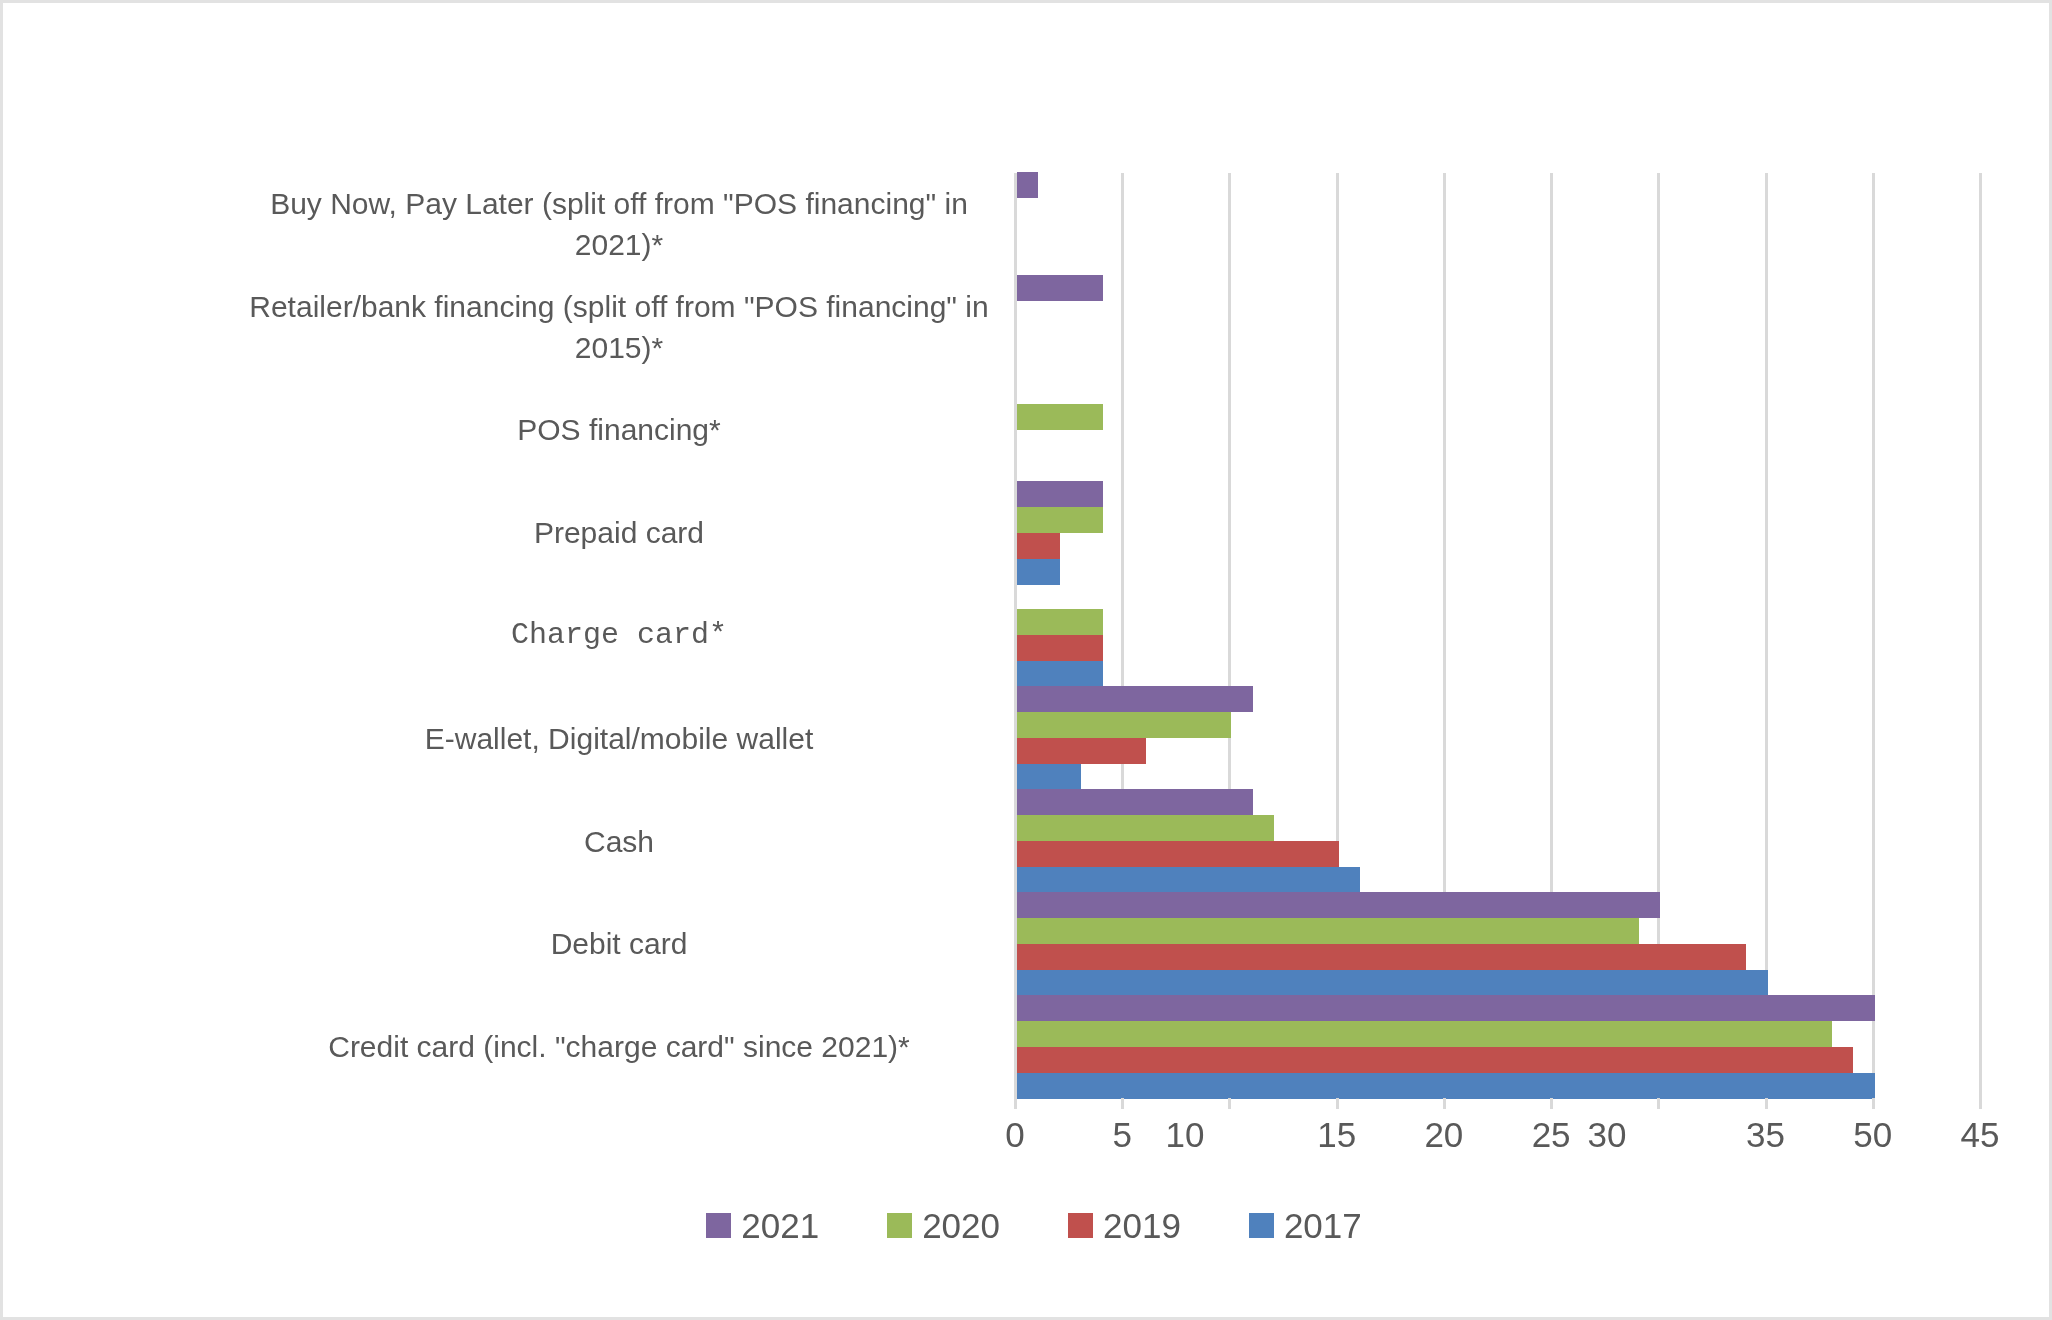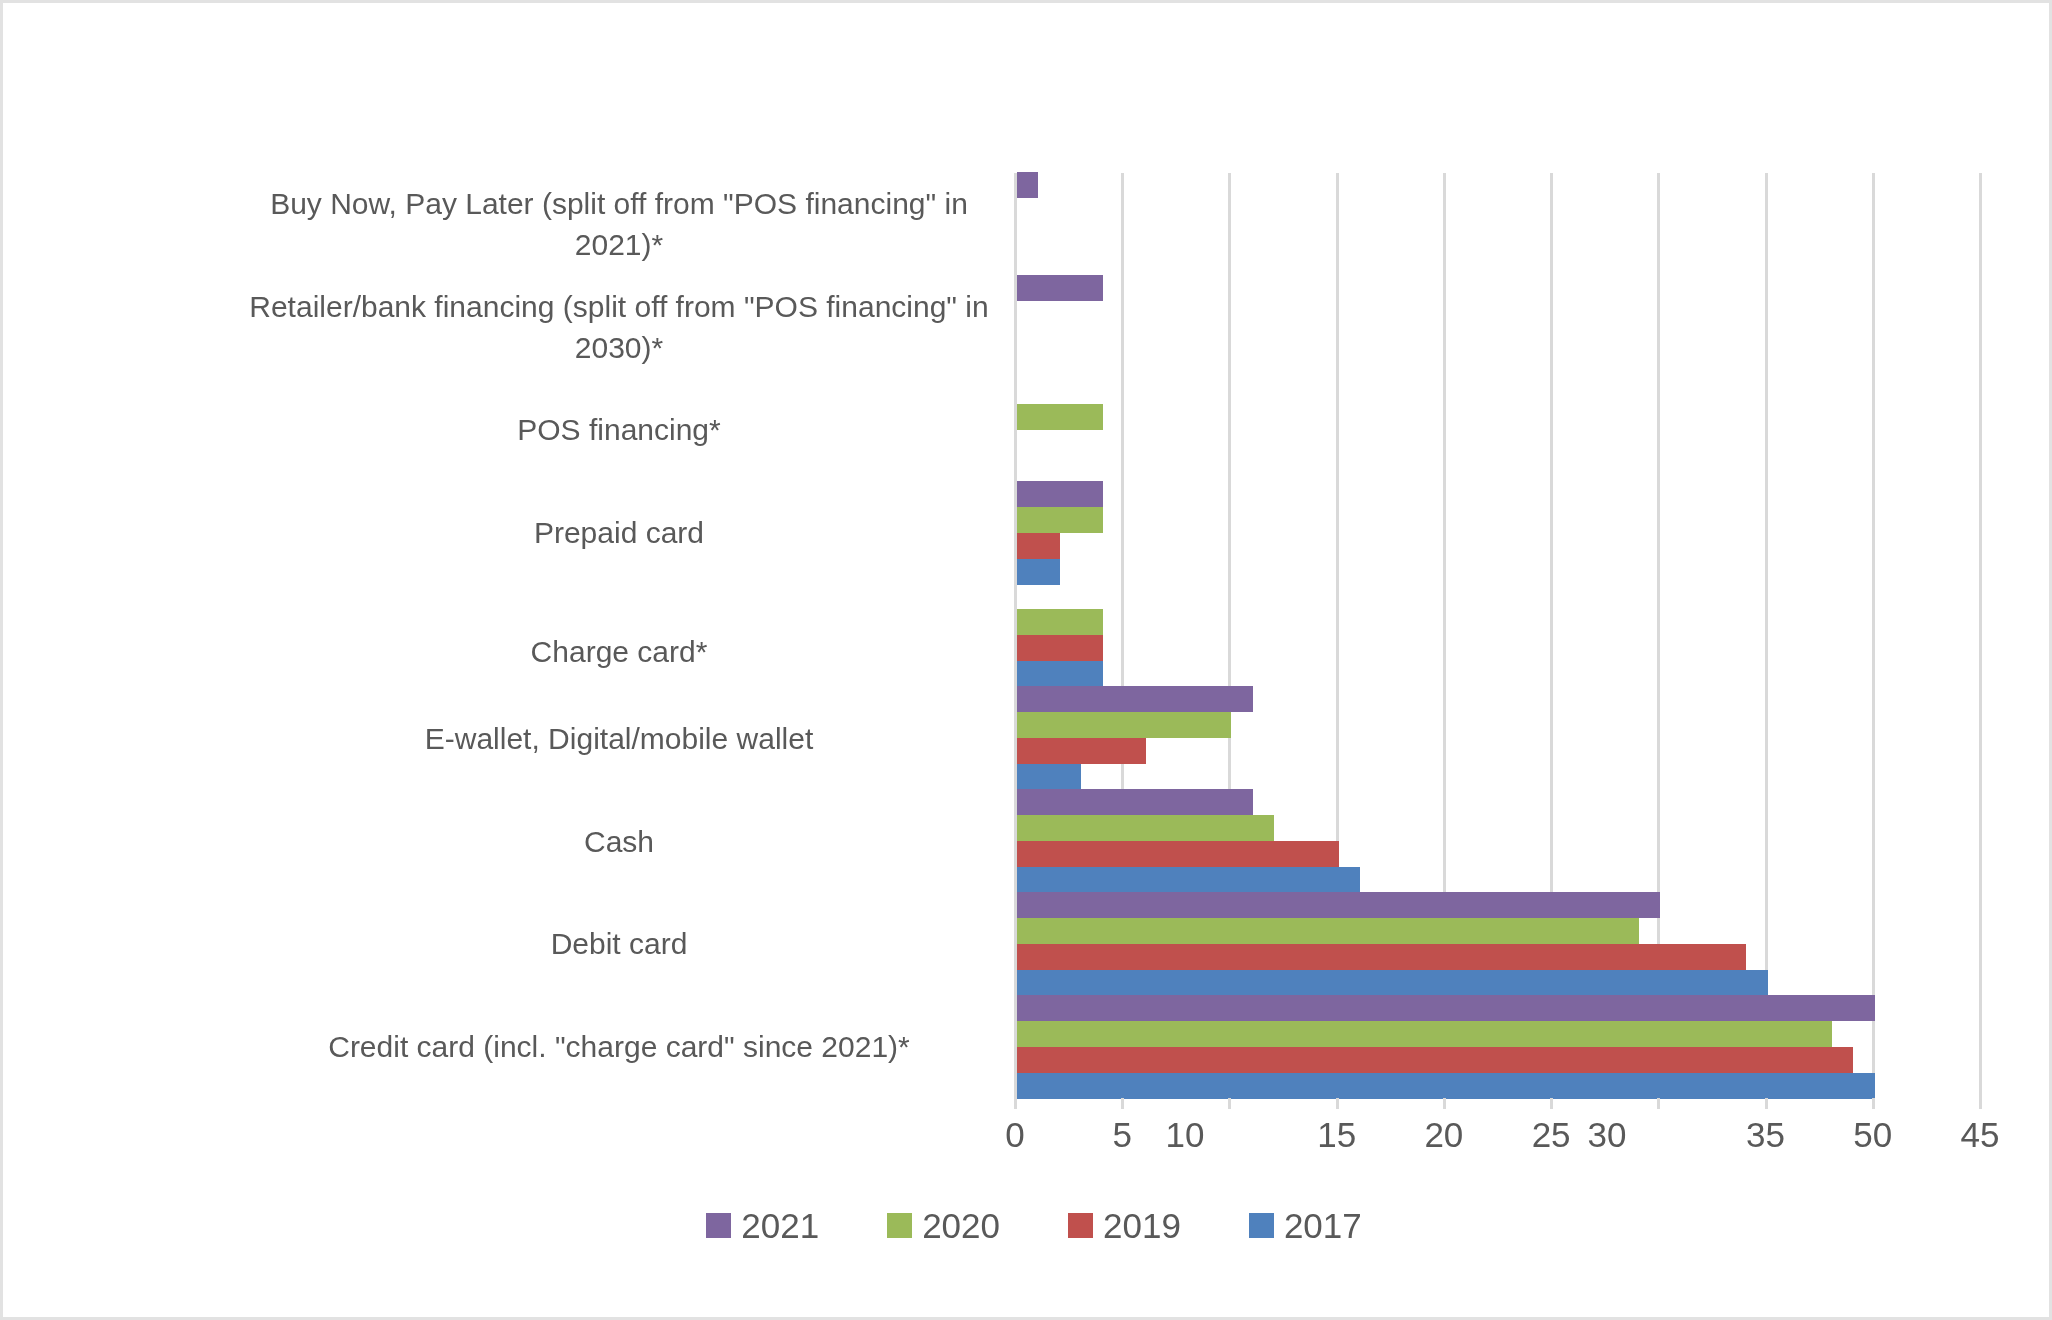--- a/index.html
+++ b/index.html
@@ -119,24 +119,24 @@
   }
 </style>
 </head>
 <body>
 
 <div id="chart-frame">
 
 
   <div id="category-labels">
       <div class="cat-label" style="top: 180.389px;">Buy Now, Pay Later (split off from "POS financing" in 2021)*</div>
-      <div class="cat-label" style="top: 283.167px;">Retailer/bank financing (split off from "POS financing" in 2030)*</div>
+      <div class="cat-label" style="top: 283.167px;">Retailer/bank financing (split off from "POS financing" in 2015)*</div>
       <div class="cat-label" style="top: 406.444px;">POS financing*</div>
       <div class="cat-label" style="top: 509.222px;">Prepaid card</div>
-      <div class="cat-label" style="top: 628px;">Charge card*</div>
+      <div class="cat-label" style="top: 612px; font-family: Liberation Mono, monospace;">Charge card*</div>
       <div class="cat-label" style="top: 714.778px;">E-wallet, Digital/mobile wallet</div>
       <div class="cat-label" style="top: 817.556px;">Cash</div>
       <div class="cat-label" style="top: 920.333px;">Debit card</div>
       <div class="cat-label" style="top: 1023.11px;">Credit card (incl. "charge card" since 2021)*</div>
     </div>
 
   <div id="plot-area">
     <div id="gridlines">
         <div class="gridline" style="left: 0px;"></div>
         <div class="gridline" style="left: 107.222px;"></div>

